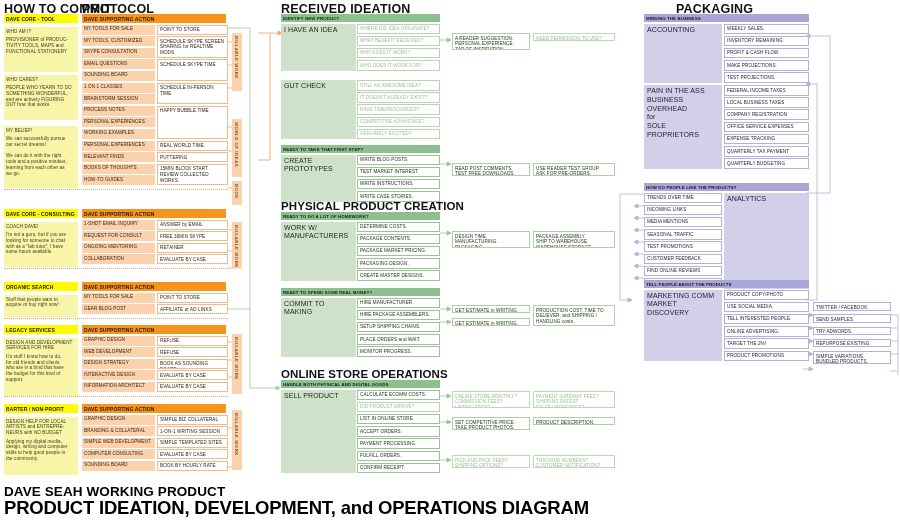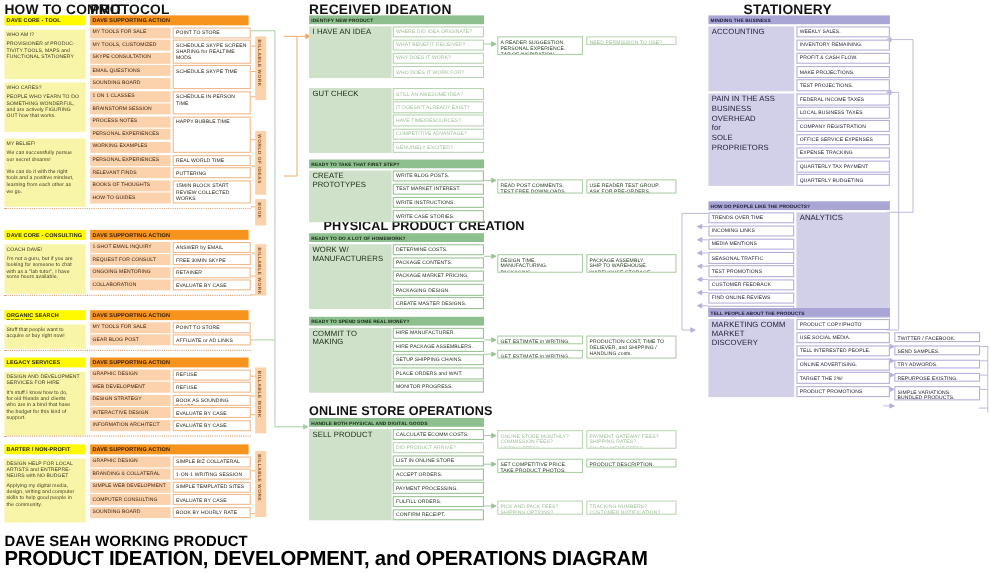--- a/index.html
+++ b/index.html
@@ -47,23 +47,23 @@
   .title2{position:absolute;left:4px;top:497px;font-size:18.5px;font-weight:700;
           letter-spacing:-.2px;color:#000;}
   .dotline{position:absolute;border-top:1px dotted #d9a87c;height:0;}
 </style>
 </head>
 <body>
 
 <div class="colhead" style="left:4px;">HOW TO COMMIT</div>
 <div class="colhead" style="left:82px;">PROTOCOL</div>
 <div class="colhead" style="left:281px;">RECEIVED IDEATION</div>
-<div class="colhead" style="left:676px;">STATIONERY</div>
-
-<div class="sechead" style="left:294px;top:200px;">PHYSICAL PRODUCT CREATION</div>
+<div class="colhead" style="left:676px;">PACKAGING</div>
+
+<div class="sechead" style="left:281px;top:200px;">PHYSICAL PRODUCT CREATION</div>
 <div class="sechead" style="left:281px;top:368px;">ONLINE STORE OPERATIONS</div>
 
 <svg class="wires">
   <g stroke="#f0a868" stroke-width="0.8" fill="none">
     <path d="M228,42 h14"></path>
       <path d="M228,42 l-3,-2 v4 z" fill="#f0a868" stroke="none" transform="translate(14,0)"></path>
     <path d="M228,65 h14"></path>
       <path d="M228,88 h14"></path>
     <path d="M228,127 h14"></path>
       <path d="M228,151 h14"></path>

